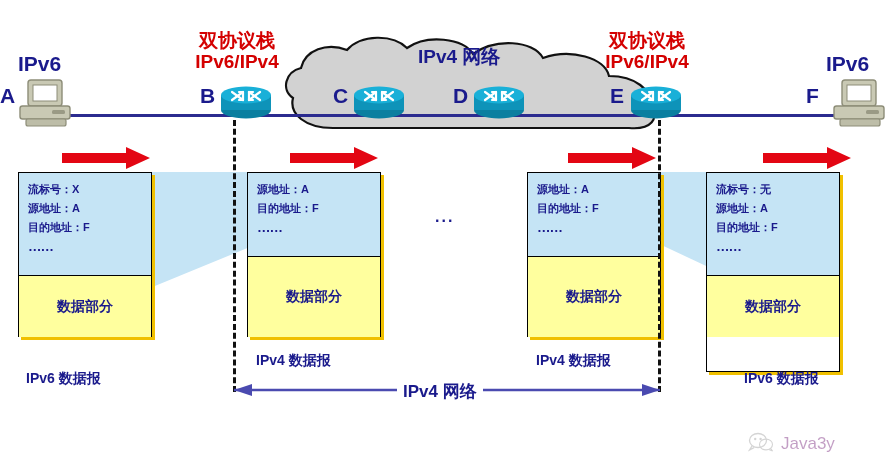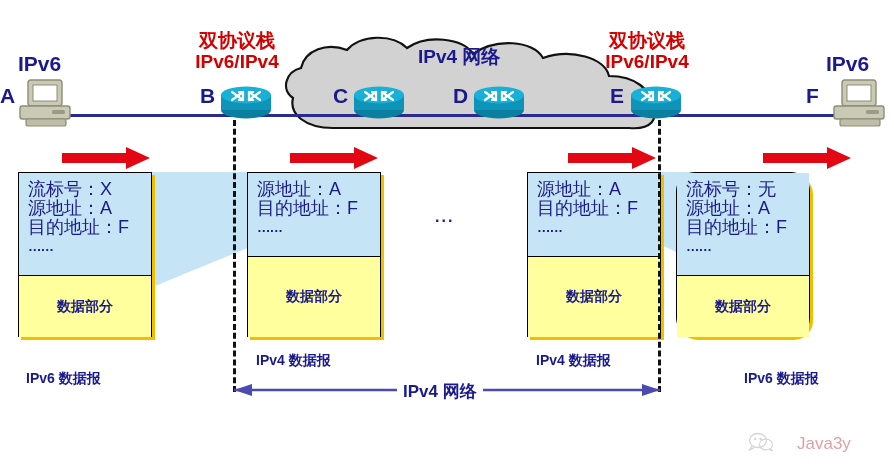--- a/index.html
+++ b/index.html
@@ -30,21 +30,21 @@
 
   
   .computer svg{display:block;}
 
   
   .pkt{box-sizing:border-box;border:1px solid #000000;
        box-shadow:3px 3px 0 #f0c000;background:#ffffff;}
   .pkt .hdr{background:#c5e4f5;box-sizing:border-box;
             border-bottom:1px solid #000000;
             padding:7px 0 4px 9px;}
-  .pkt .hdr .ln{color:#1a1a8c;font-weight:normal;font-size:18px;
+  .pkt .hdr .ln{color:#1a1a8c;font-weight:bold;font-size:11px;
                 line-height:19px;white-space:nowrap;}
   .pkt .hdr .dots{color:#1a1a8c;font-weight:bold;font-size:13.5px;
                   line-height:19px;letter-spacing:-1px;}
   .pkt .payload{background:#ffff9e;box-sizing:border-box;
                 display:flex;align-items:center;justify-content:center;}
   .pkt .payload span{color:#1a1a8c;font-weight:bold;font-size:14px;}
 
   .pkt-caption{color:#1a1a8c;font-weight:bold;font-size:14px;white-space:nowrap;}
 
   
@@ -62,21 +62,21 @@
              padding:0 6px;}
 
   
   .mid-ellipsis{color:#1a1a8c;font-weight:bold;font-size:16px;letter-spacing:2px;}
 
   
   .caption{color:#0d0d0d;font-weight:bold;font-size:25px;white-space:nowrap;}
 
   
   .watermark{display:flex;align-items:center;gap:7px;opacity:.42;}
-  .watermark .wm-text{color:#b91c1c;font-size:17px;margin-left:16px;}
+  .watermark .wm-text{color:#701a75;font-size:17px;}
 </style>
 </head>
 <body>
 
 <div id="stage">
 
   <div class="abs cloud-wrap" style="left:275px;top:36px;">
     <svg width="400" height="100" viewBox="0 0 400 100">
       <path d="M58,92 C30,92 14,78 18,62 C6,54 10,36 26,32
                C30,14 52,6 72,14 C86,-2 118,-2 132,12
@@ -261,21 +261,21 @@
       <div class="ln">源地址：A</div>
       <div class="ln">目的地址：F</div>
       <div class="dots">……</div>
     </div>
     <div class="payload" style="height:80px;">
       <span>数据部分</span>
     </div>
   </div>
   <div class="abs pkt-caption" style="left:536px;top:352px;">IPv4 数据报</div>
 
-  <div class="abs pkt" style="left:676px;top:172px;width:134px;height:165px;border-radius:19px;">
+  <div class="abs pkt" style="left:706px;top:172px;width:134px;height:200px;">
     <div class="hdr" style="height:103px;">
       <div class="ln">流标号：无</div>
       <div class="ln">源地址：A</div>
       <div class="ln">目的地址：F</div>
       <div class="dots">……</div>
     </div>
     <div class="payload" style="height:61px;">
       <span>数据部分</span>
     </div>
   </div>

